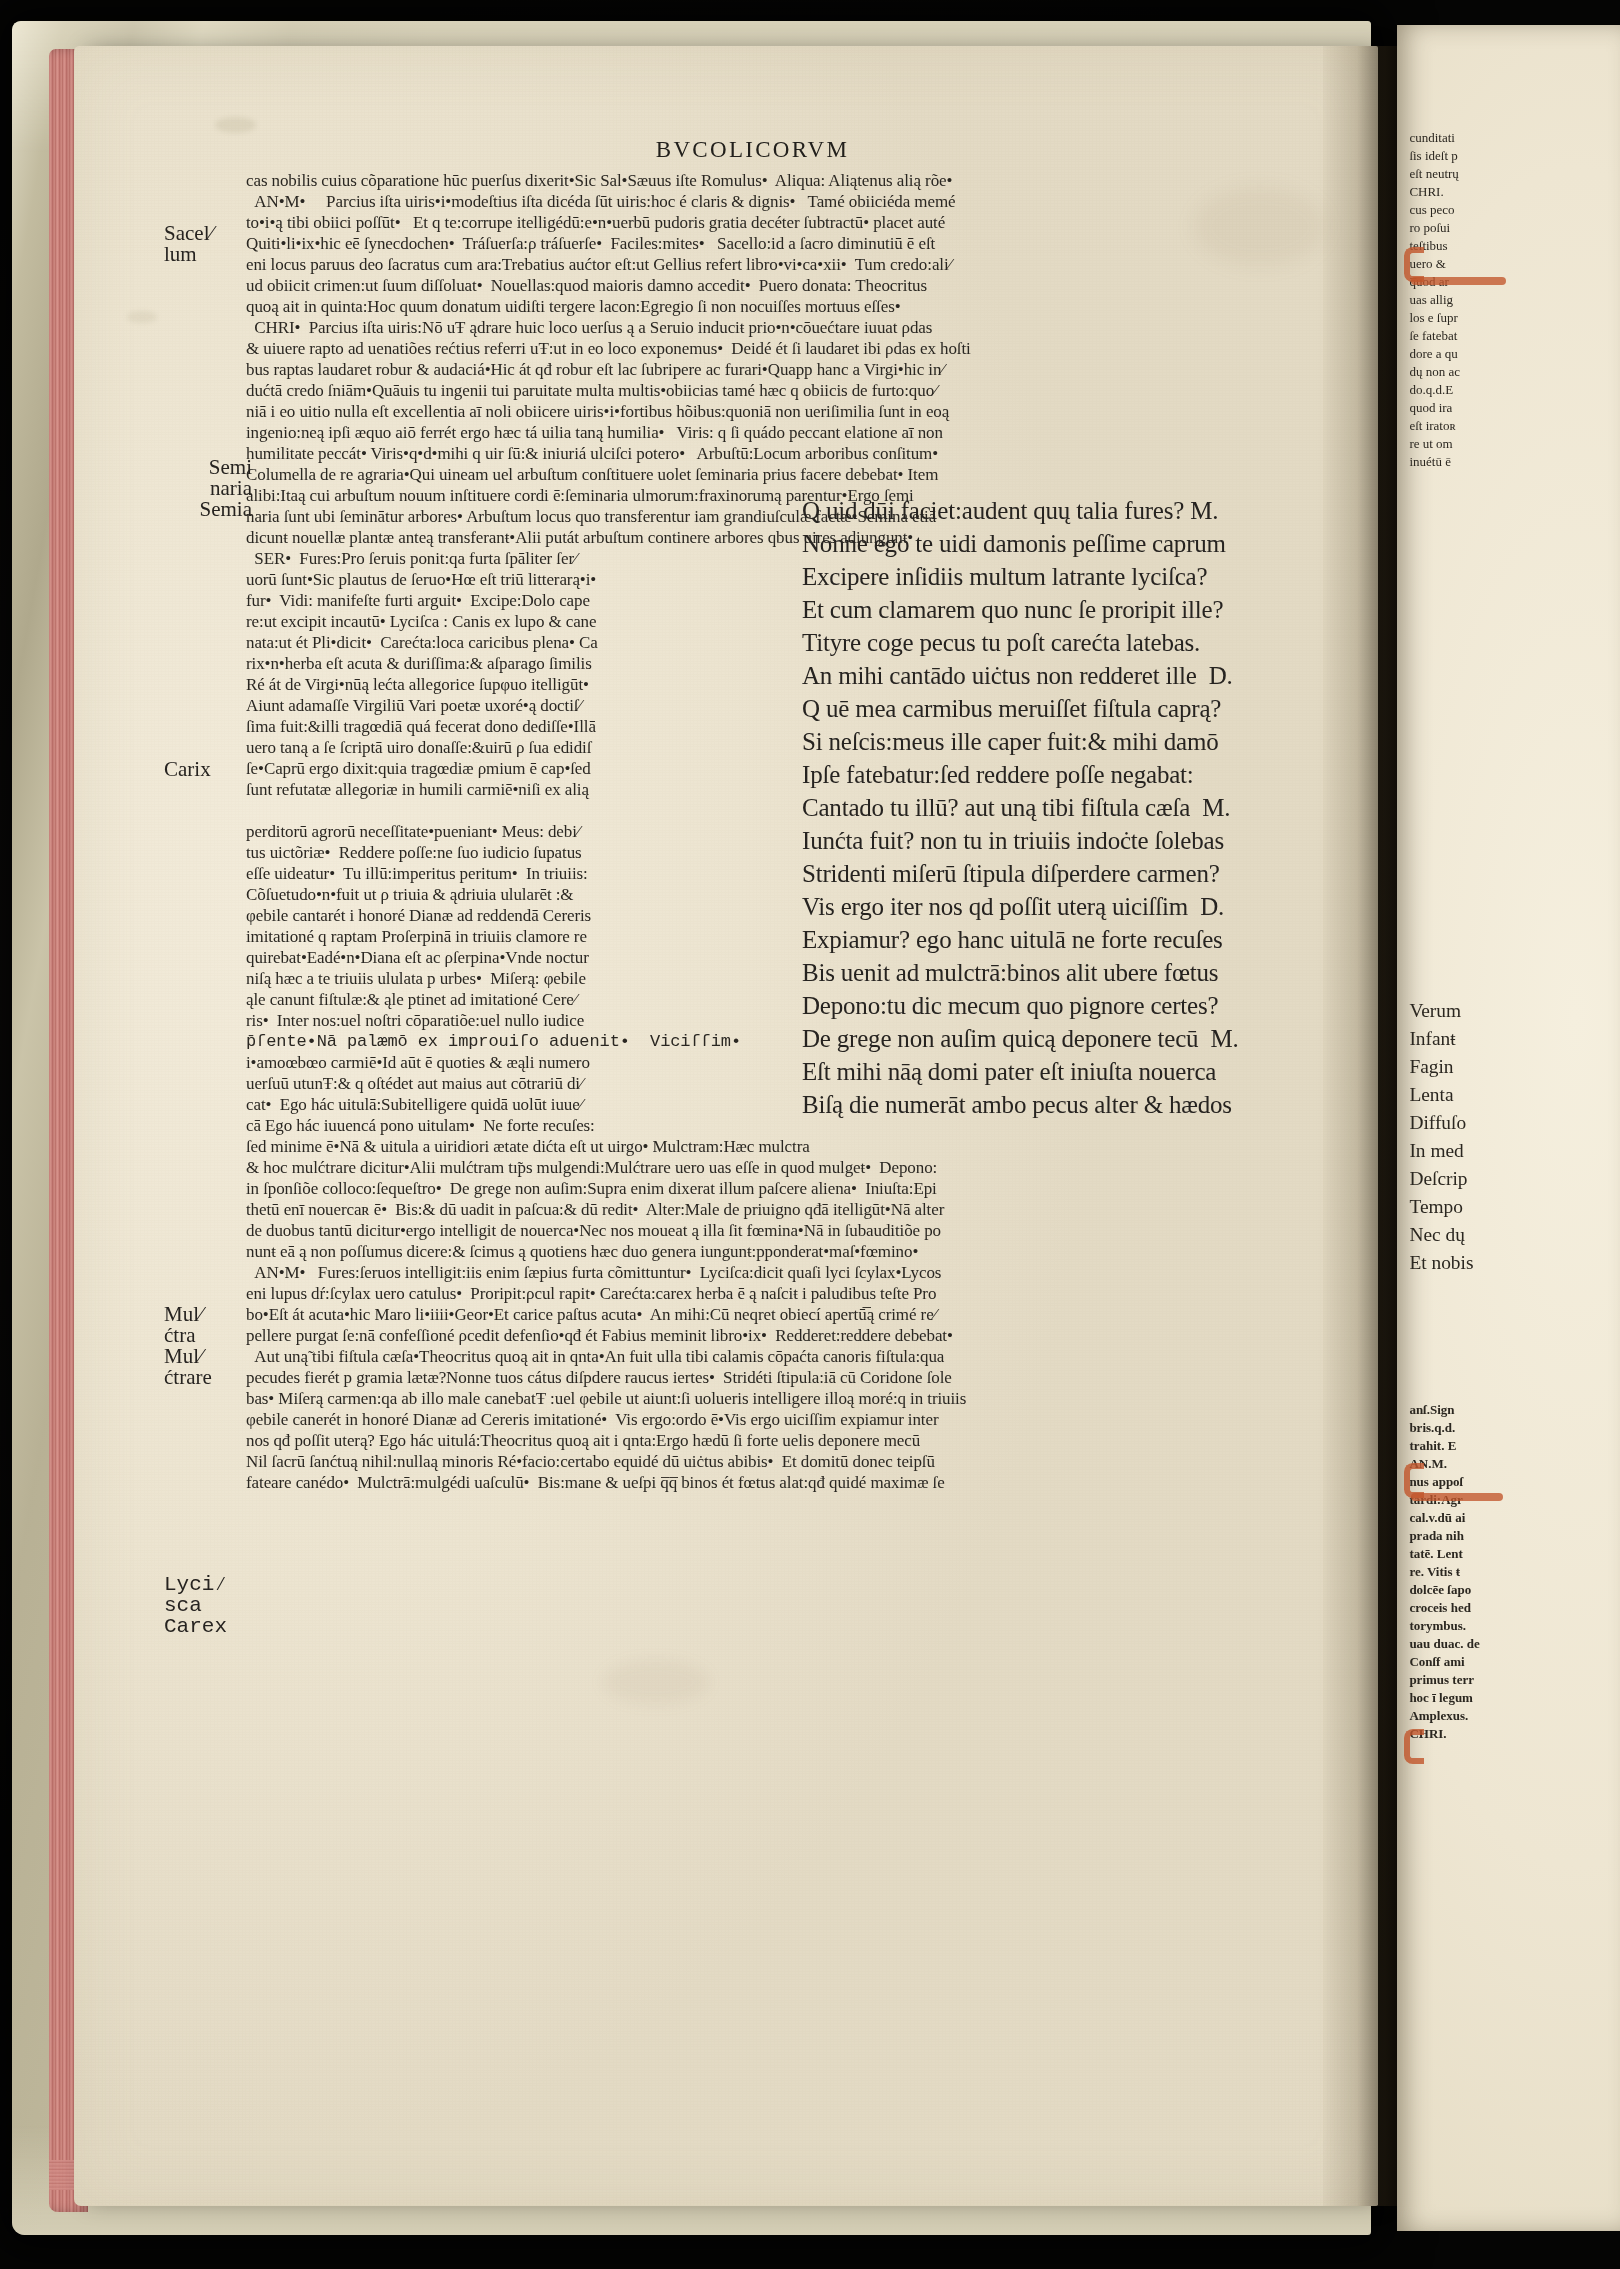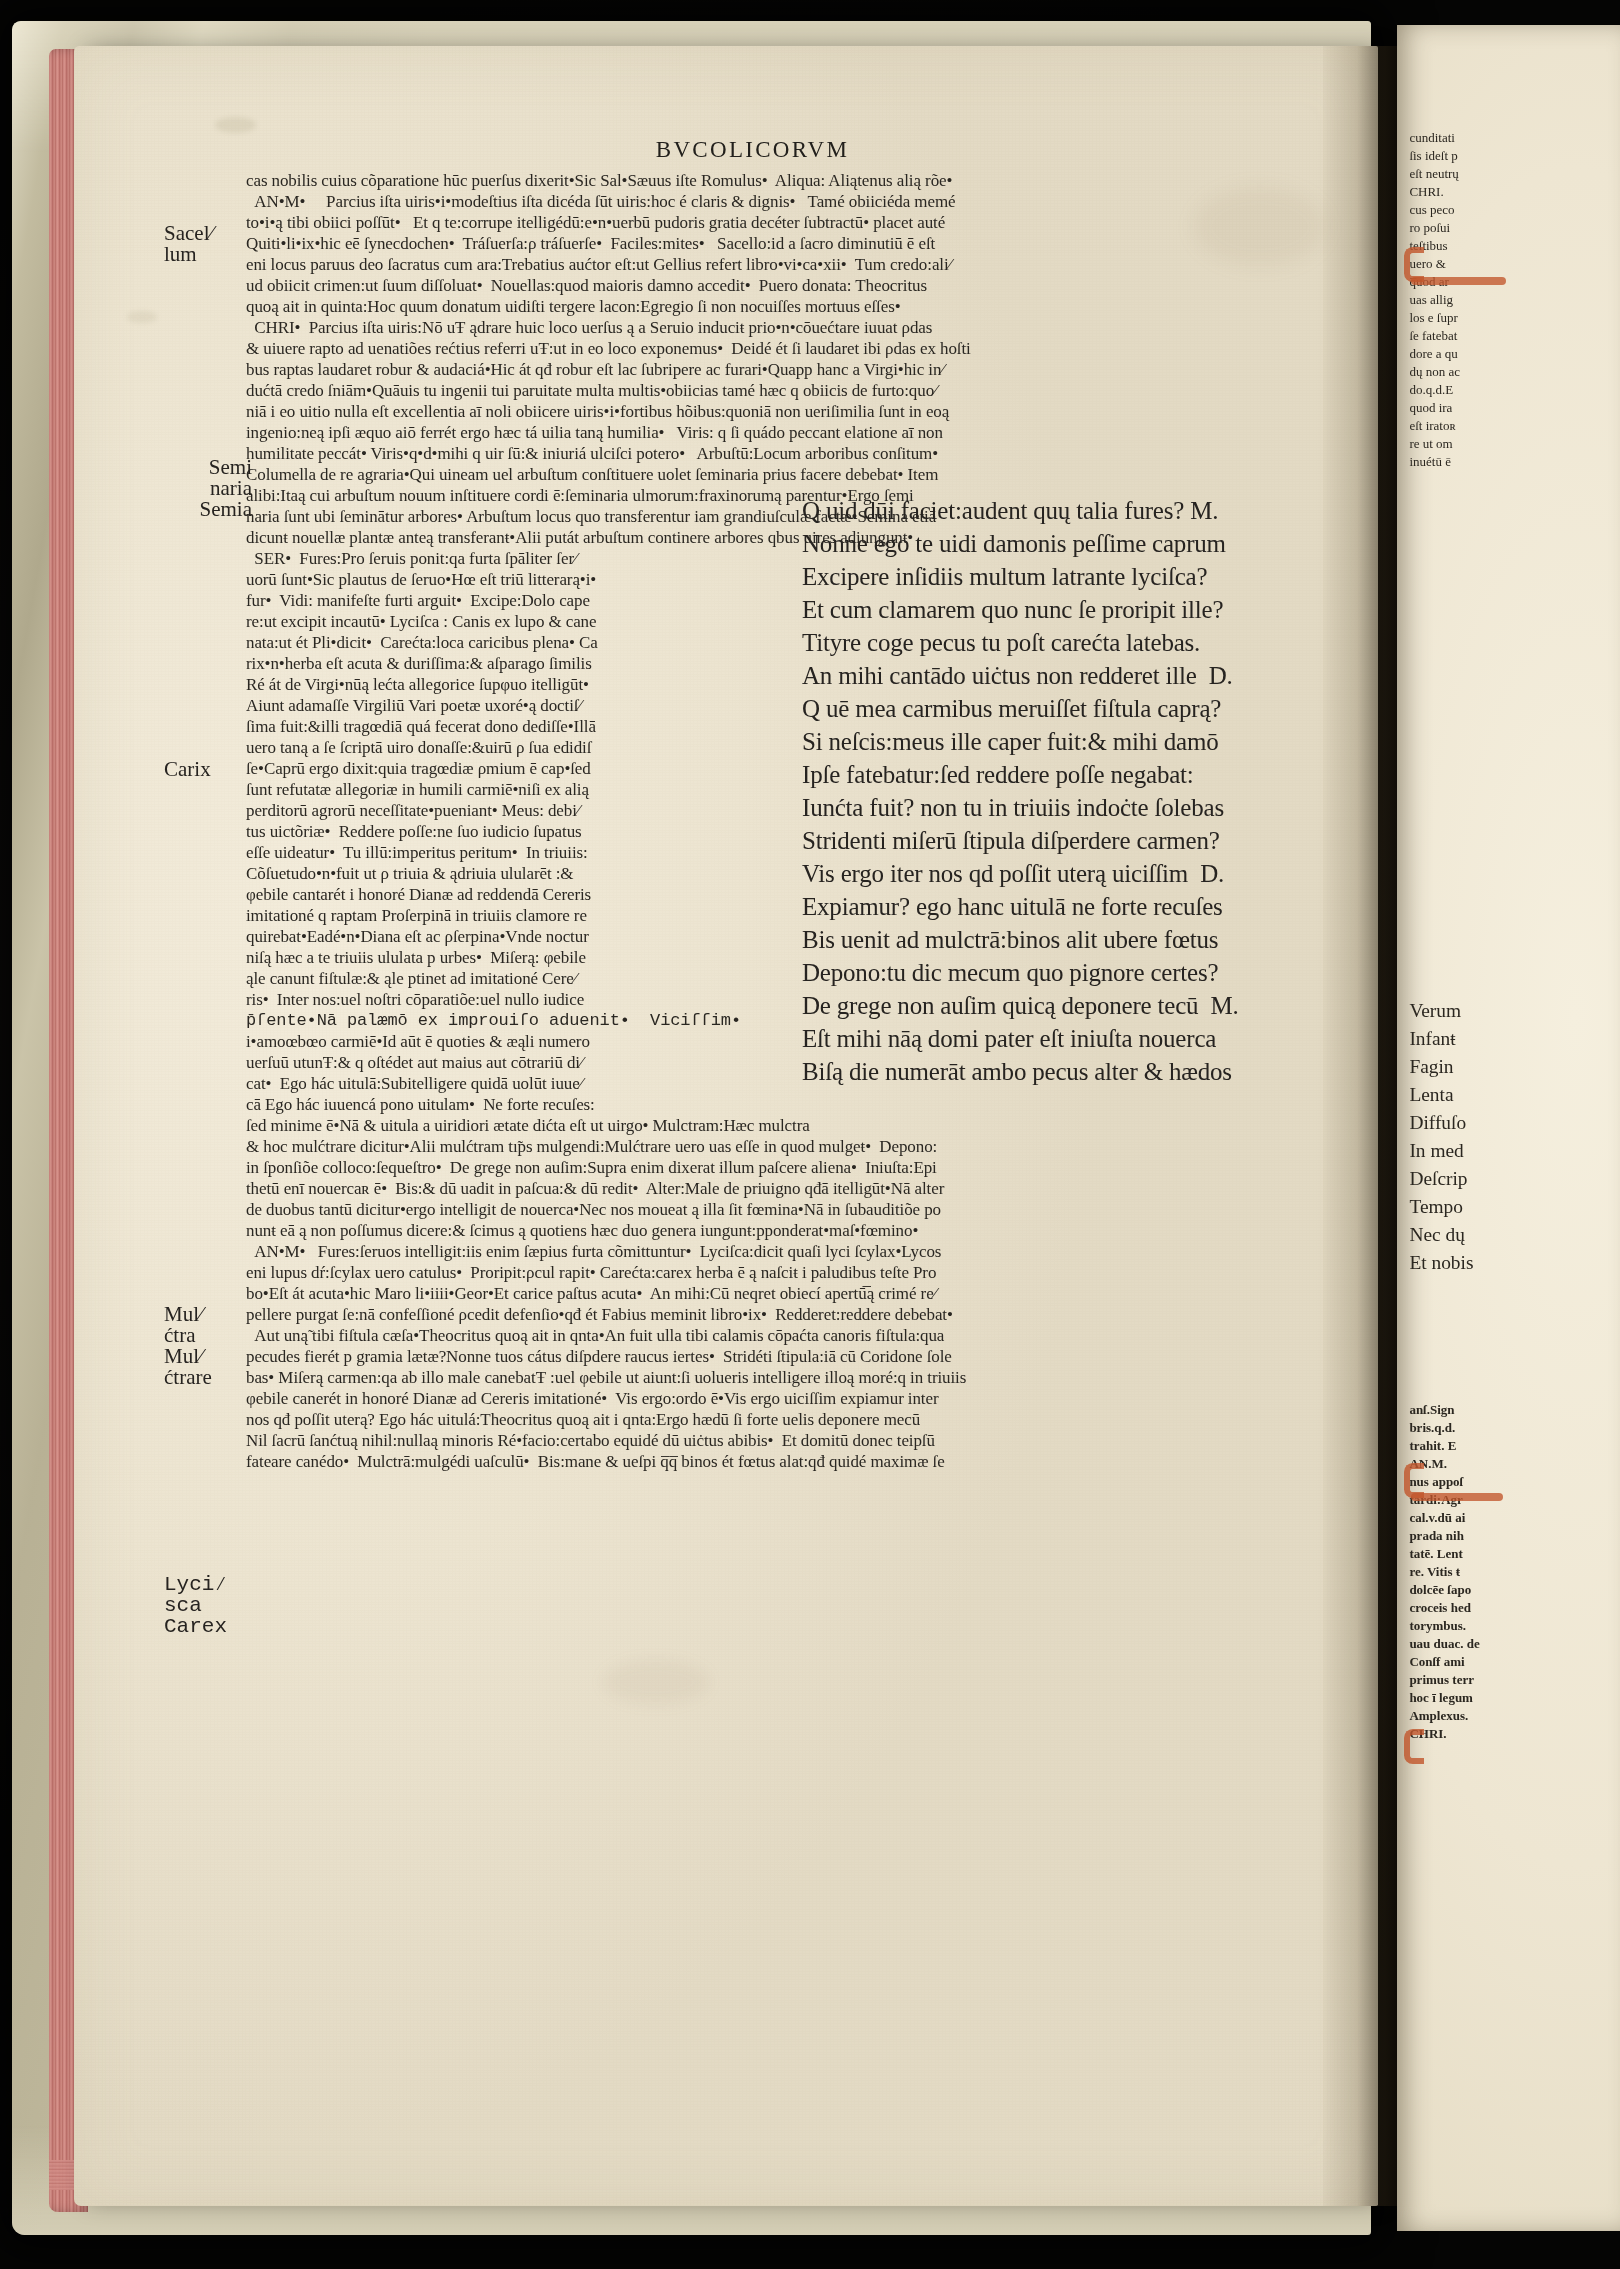--- a/index.html
+++ b/index.html
@@ -214,21 +214,21 @@
       <div class="ln" style="width: 529px;">fur•  Vidi: manifeſte furti arguit•  Excipe:Dolo cape</div>
       <div class="ln" style="width: 529px;">re:ut excipit incautū• Lyciſca : Canis ex lupo &amp; cane</div>
       <div class="ln" style="width: 529px;">nata:ut ét Pli•dicit•  Carećta:loca caricibus plena• Ca</div>
       <div class="ln" style="width: 529px;">rix•n•herba eſt acuta &amp; duriſſima:&amp; aſparago ſimilis</div>
       <div class="ln" style="width: 529px;">Ré át de Virgi•nūą lećta allegorice ſupφuo itelligūt•</div>
       <div class="ln" style="width: 529px;">Aiunt adamaſſe Virgiliū Vari poetæ uxoré•ą doctiſ⁄</div>
       <div class="ln" style="width: 529px;">ſima fuit:&amp;illi tragœdiā quá fecerat dono dediſſe•Illā</div>
       <div class="ln" style="width: 529px;">uero taną a ſe ſcriptā uiro donaſſe:&amp;uirū ρ ſua edidiſ</div>
       <div class="ln" style="width: 529px;">ſe•Caprū ergo dixit:quia tragœdiæ ρmium ē cap•ſed</div>
       <div class="ln" style="width: 529px;">ſunt refutatæ allegoriæ in humili carmiē•niſi ex alią</div>
-      <div class="ln" style="width: 529px;">perditorū agrorū neceſſitate•pueniant• Meus: debi⁄</div>
+      <div class="ln" style="width: 529px; margin-top: 21px;">perditorū agrorū neceſſitate•pueniant• Meus: debi⁄</div>
       <div class="ln" style="width: 529px;">tus uictõriæ•  Reddere poſſe:ne ſuo iudicio ſupatus</div>
       <div class="ln" style="width: 529px;">eſſe uideatur•  Tu illū:imperitus peritum•  In triuiis:</div>
       <div class="ln" style="width: 529px;">Cõſuetudo•n•fuit ut ρ triuia &amp; ądriuia ulularēt :&amp;</div>
       <div class="ln" style="width: 529px;">φebile cantarét i honoré Dianæ ad reddendā Cereris</div>
       <div class="ln" style="width: 529px;">imitationé q raptam Proſerpinā in triuiis clamore re</div>
       <div class="ln" style="width: 529px;">quirebat•Eadé•n•Diana eſt ac ρſerpina•Vnde noctur</div>
       <div class="ln" style="width: 529px;">niſą hæc a te triuiis ululata p urbes•  Miſerą: φebile</div>
       <div class="ln" style="width: 529px;">ąle canunt fiſtulæ:&amp; ąle ptinet ad imitationé Cere⁄</div>
       <div class="ln" style="width: 529px;">ris•  Inter nos:uel noſtri cōparatiõe:uel nullo iudice</div>
       <div class="ln" style="width: 529px; font-family: Liberation Mono, monospace;">p̄ſente•Nā palæmō ex improuiſo aduenit•  Viciſſim•</div>
@@ -258,20 +258,21 @@
   <div class="verse" id="verse">
       <div class="vl">Q uid dūi faciet:audent quų talia fures? M.</div>
       <div class="vl">Nonne ego te uidi damonis peſſime caprum</div>
       <div class="vl">Excipere inſidiis multum latrante lyciſca?</div>
       <div class="vl">Et cum clamarem quo nunc ſe proripit ille?</div>
       <div class="vl">Tityre coge pecus tu poſt carećta latebas.</div>
       <div class="vl">An mihi cantādo uiċtus non redderet ille  D.</div>
       <div class="vl">Q uē mea carmibus meruiſſet fiſtula caprą?</div>
       <div class="vl">Si neſcis:meus ille caper fuit:&amp; mihi damō</div>
       <div class="vl">Ipſe fatebatur:ſed reddere poſſe negabat:</div>
+      <div class="vl">Cantado tu illū? aut uną tibi fiſtula cæſa  M.</div>
       <div class="vl">Iunćta fuit? non tu in triuiis indoċte ſolebas</div>
       <div class="vl">Stridenti miſerū ſtipula diſperdere carmen?</div>
       <div class="vl">Vis ergo iter nos qd poſſit uterą uiciſſim  D.</div>
       <div class="vl">Expiamur? ego hanc uitulā ne forte recuſes</div>
       <div class="vl">Bis uenit ad mulctrā:binos alit ubere fœtus</div>
       <div class="vl">Depono:tu dic mecum quo pignore certes?</div>
       <div class="vl">De grege non auſim quicą deponere tecū  M.</div>
       <div class="vl">Eſt mihi nāą domi pater eſt iniuſta nouerca</div>
       <div class="vl">Biſą die numerāt ambo pecus alter &amp; hædos</div>
     </div>

